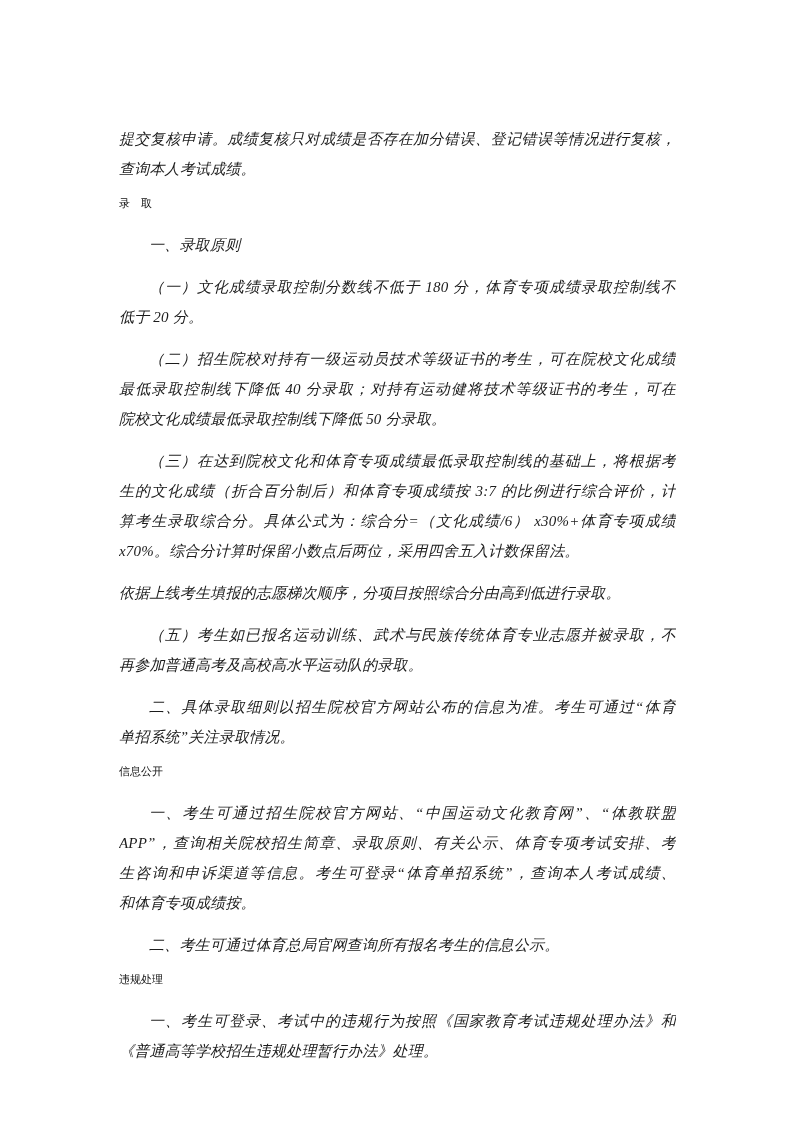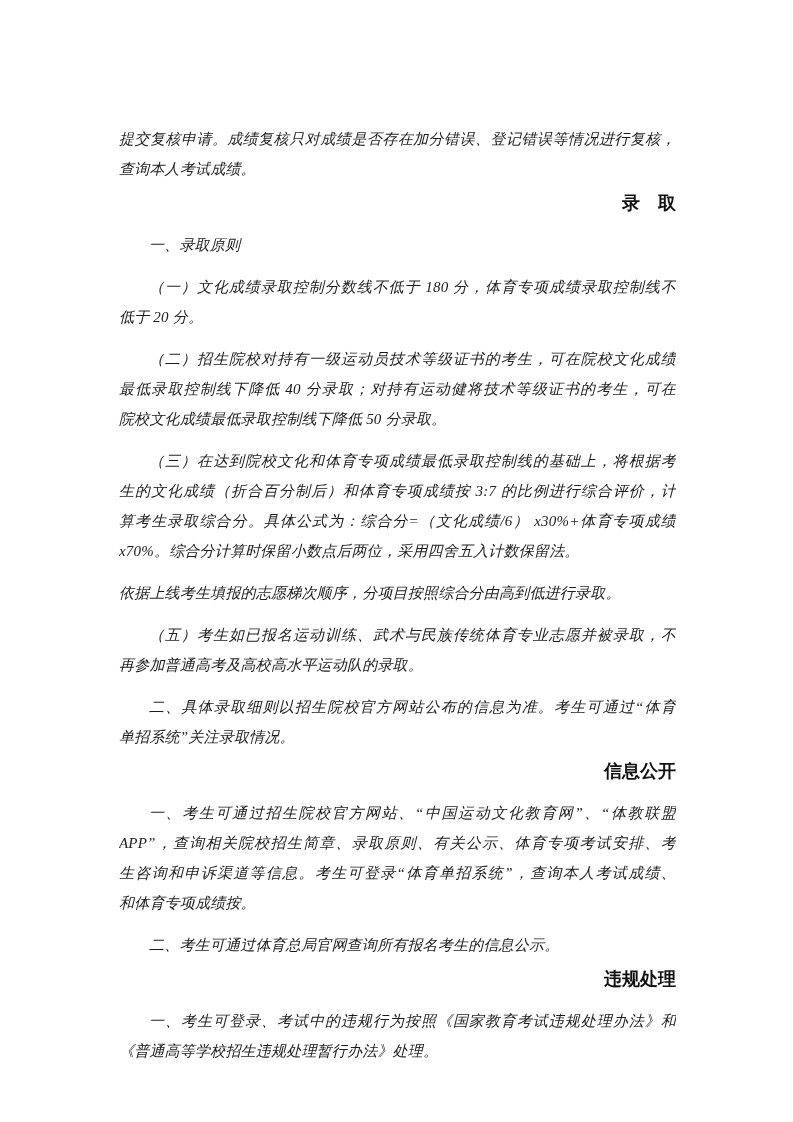--- a/index.html
+++ b/index.html
@@ -20,24 +20,24 @@
     line-height:30px;
     max-height:30px;
     overflow:hidden;
     text-align:left;
     letter-spacing:0.2px;
   }
   .j{text-align:justify;text-align-last:justify;}
   .ind{text-indent:2em;}
   .heading{
     font-family:"Liberation Sans","DejaVu Sans",sans-serif;
-    font-weight:bold;
-    font-size:18px;
+    font-weight:normal;
+    font-size:11px;
     line-height:30px;
-    text-align:right;
+    text-align:left;
     color:#111111;
     margin:2px 0 6px 0;
   }
 </style>
 </head>
 <body>
 
 <div class="page">
 
   <div class="para">

